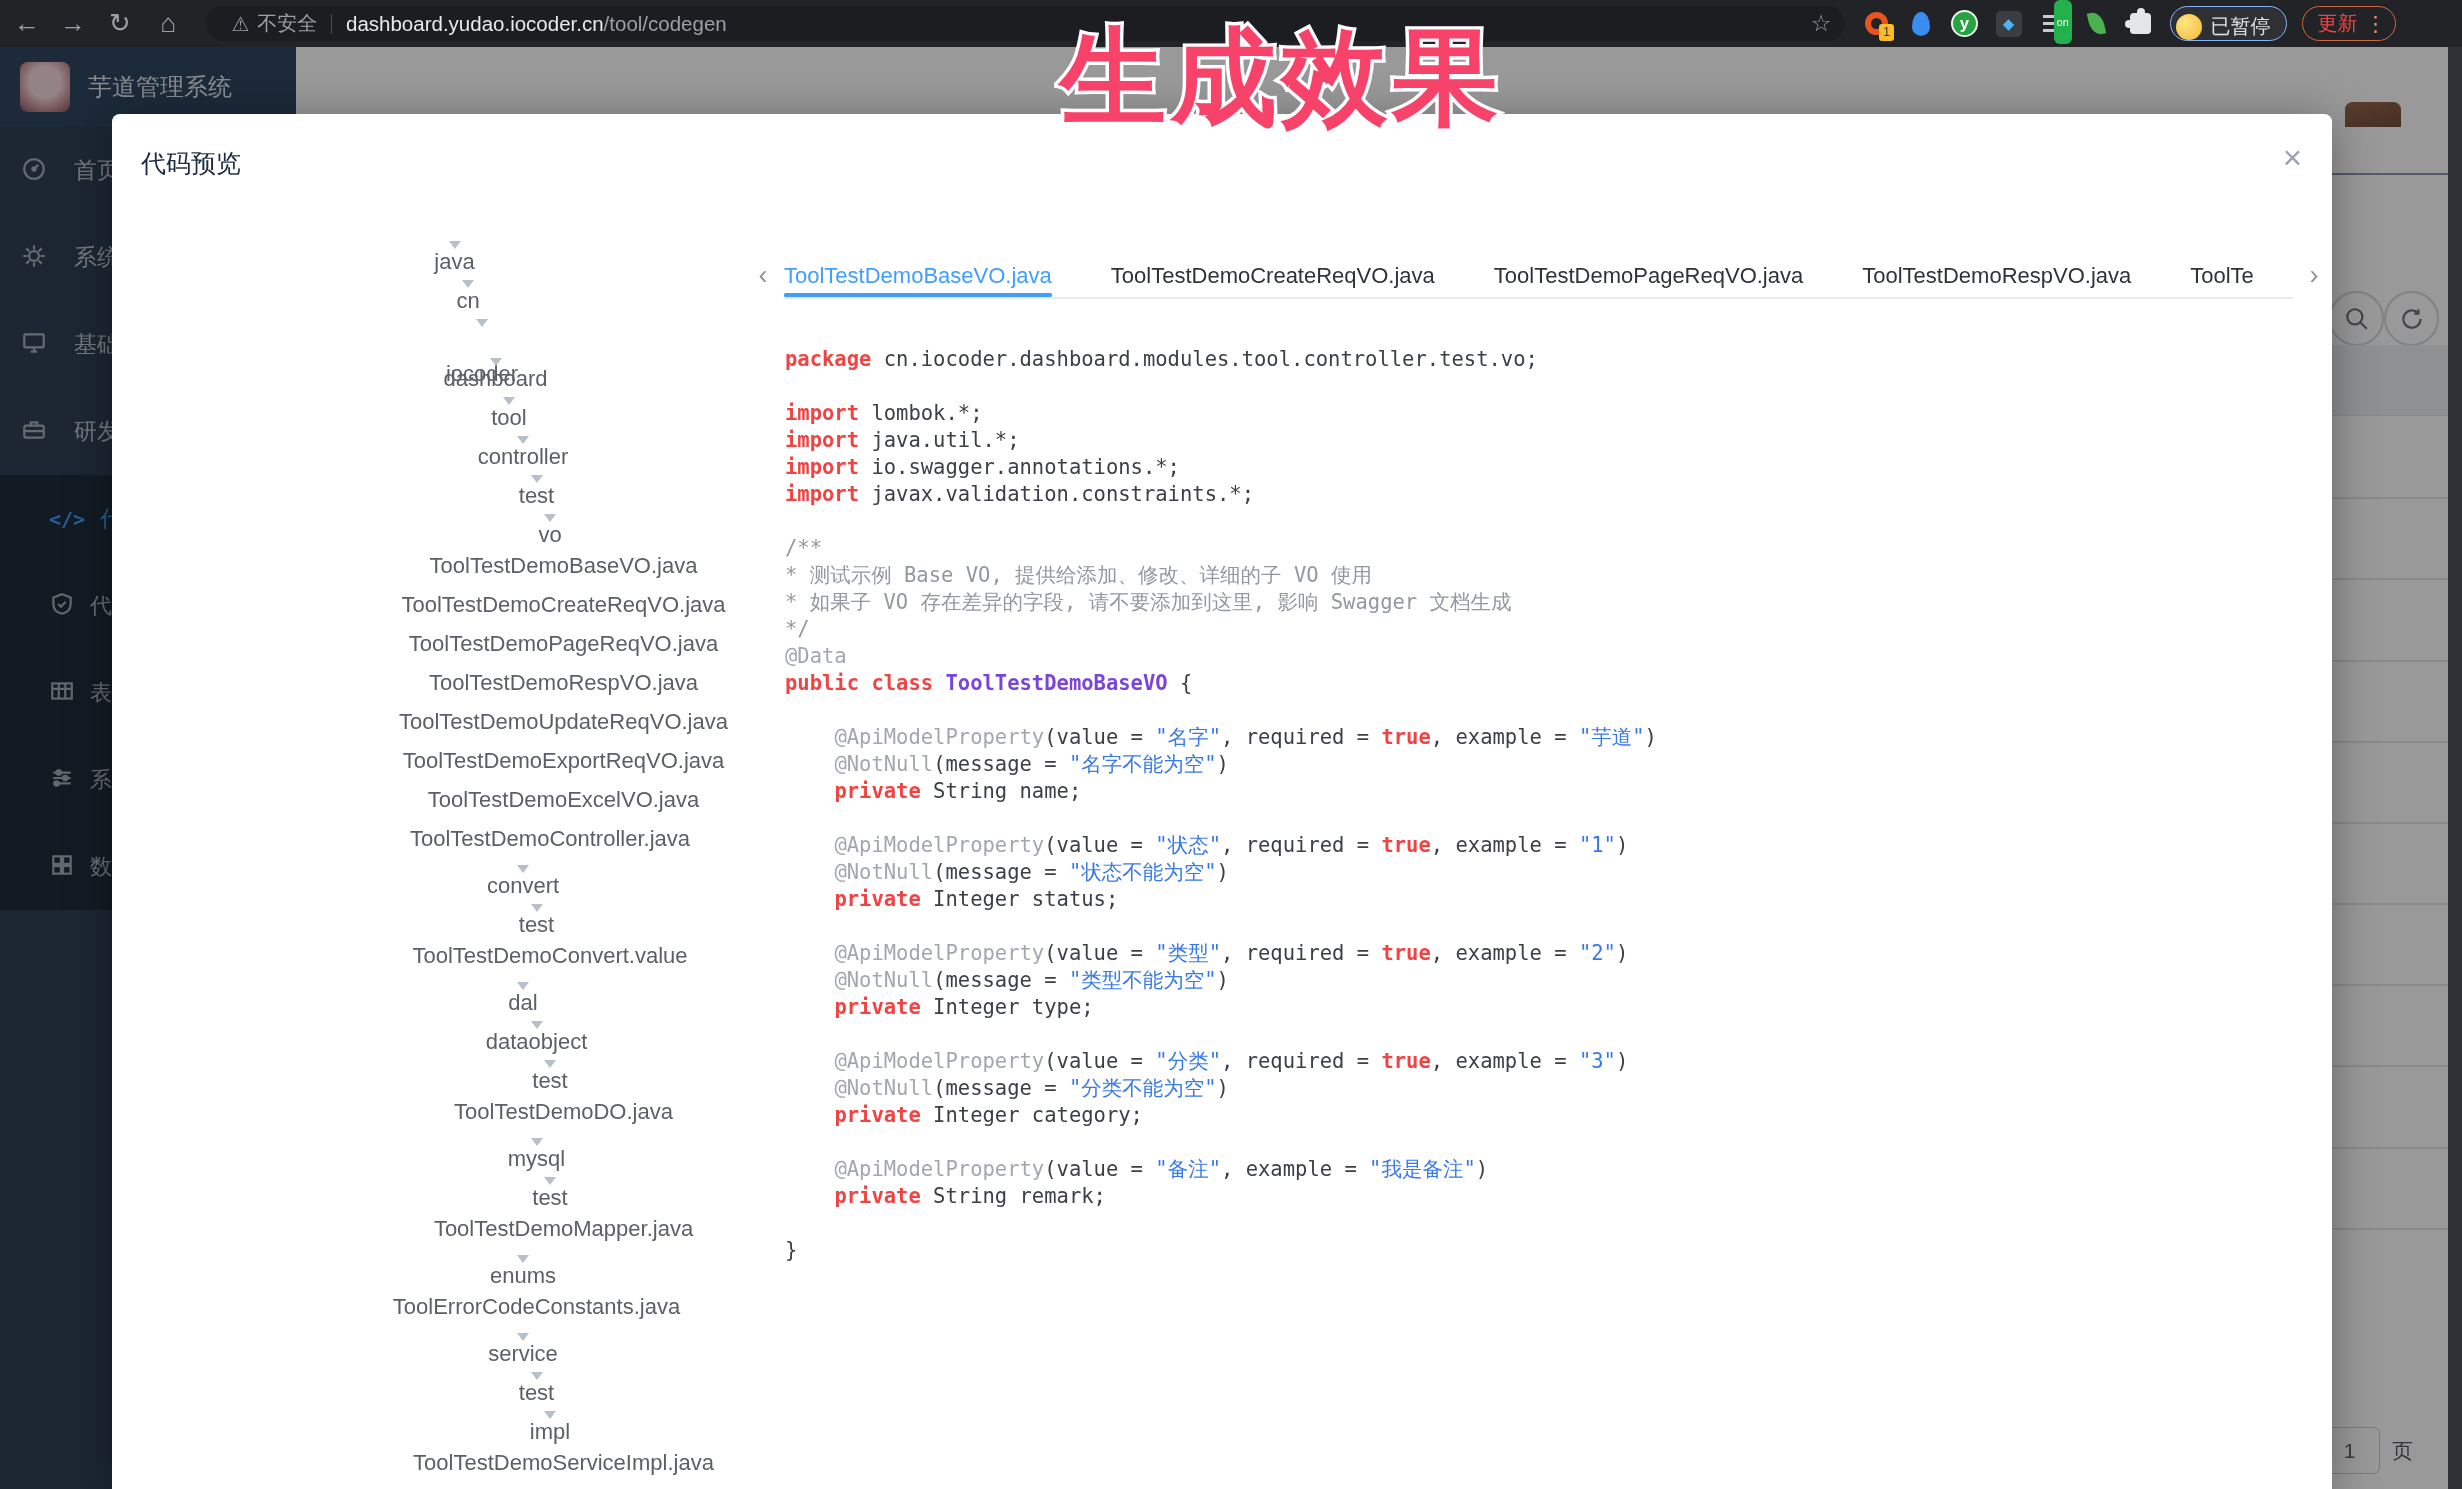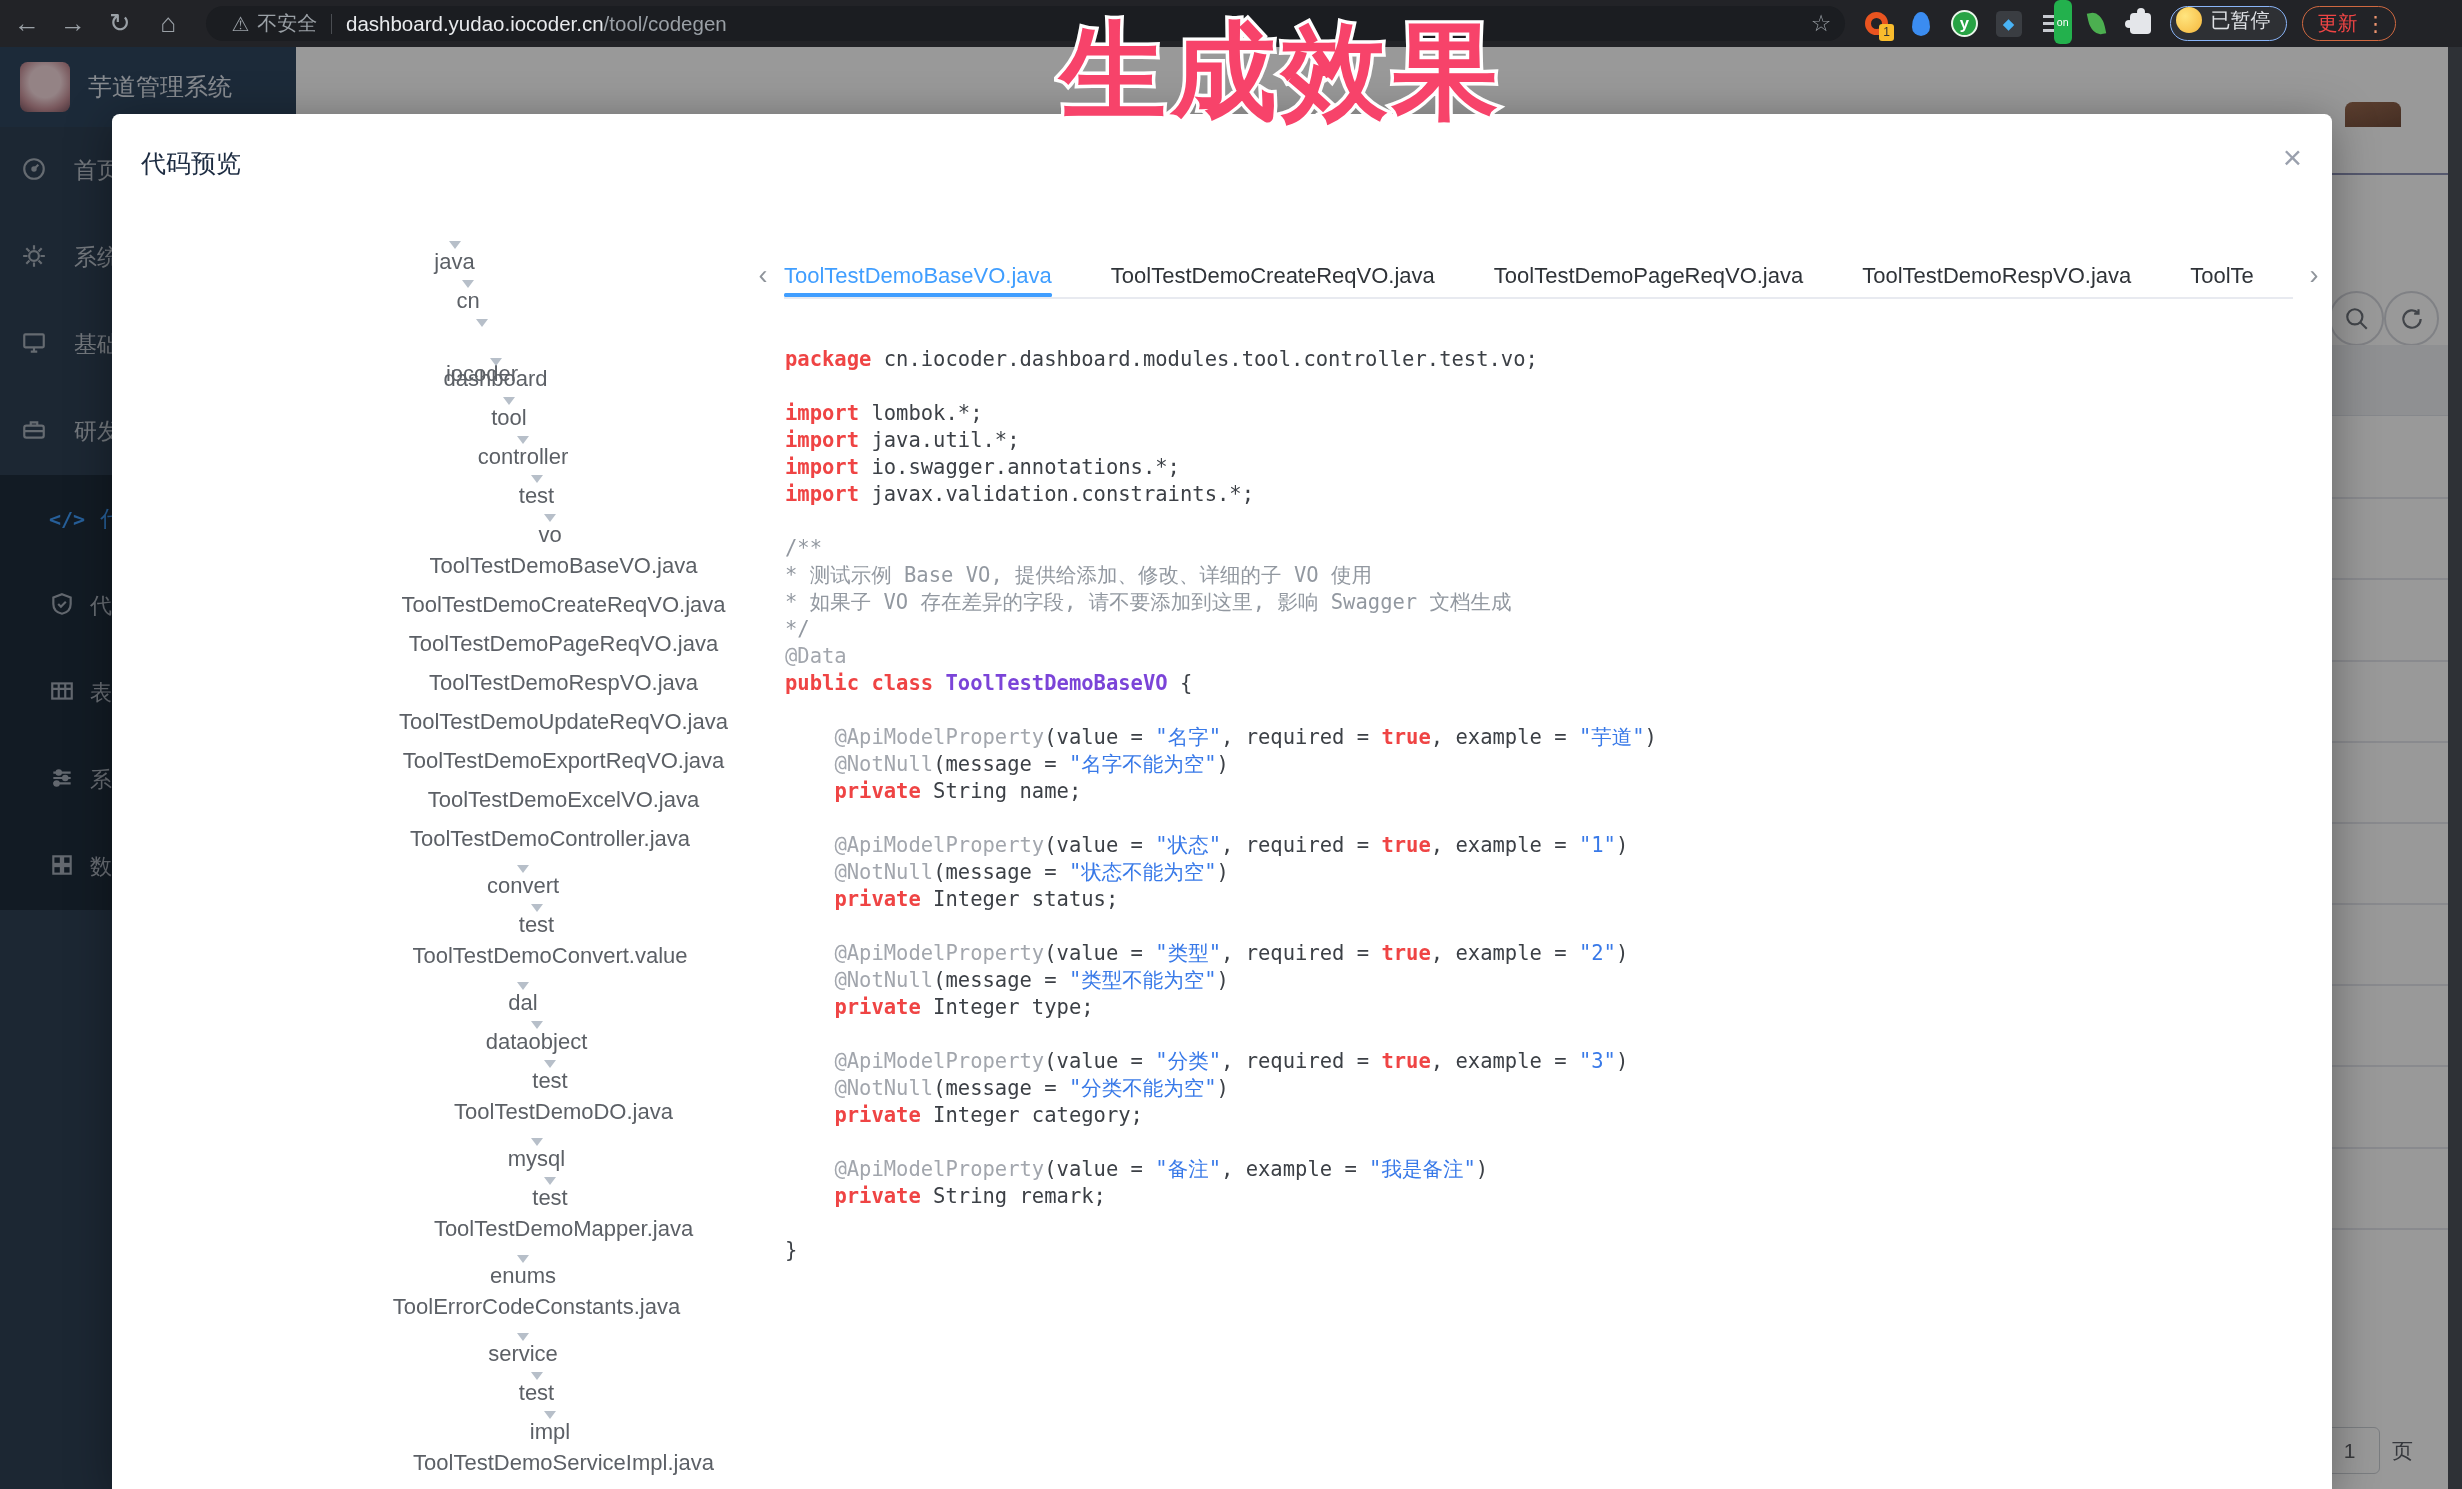--- a/index.html
+++ b/index.html
@@ -23,21 +23,21 @@
   .drop { width:18px; height:24px; background:#3b8cf0; border-radius:50% 50% 50% 50% / 62% 62% 38% 38%; }
   .green-y { width:27px; height:27px; background:#27a344; border:2.3px solid #e8f5e9; border-radius:50%; color:#fff; font-size:16.7px; font-weight:bold; display:flex; align-items:center; justify-content:center; }
   .gem-grid { width:26px; height:26px; background:#3a3d42; border-radius:4.6px; color:#49b3f5; font-size:15px; display:flex; align-items:center; justify-content:center; }
   .list-on { display:flex; flex-direction:column; gap:3.8px; }
   .list-on i { display:block; width:20px; height:3px; background:#c7cad0; }
   .on-badge { position:absolute; right:-4.6px; bottom:-6px; background:#23b14d; color:#fff; font-size:10.6px; border-radius:6px; padding:16px 3px; }
   .sprout { width:15px; height:23px; background:#4caf50; border-radius:0 70% 0 70%; transform:rotate(-12deg); }
   .puzzle { width:21px; height:21px; background:#e4e6ea; border-radius:3.8px; position:relative; }
   .puzzle::before { content:""; position:absolute; top:-5.3px; left:6.8px; width:8.3px; height:8.3px; background:#e4e6ea; border-radius:50%; }
   .puzzle::after { content:""; position:absolute; left:-5.3px; top:6.8px; width:8.3px; height:8.3px; background:#e4e6ea; border-radius:50%; }
-  .profile-chip { height:35px; border:1.5px solid #89b4f8; border-radius:17.4px; background:#2e3034; display:flex; align-items:flex-start; padding:0 15px 0 4.6px; gap:9px; }
+  .profile-chip { height:35px; border:1.5px solid #89b4f8; border-radius:17.4px; background:#2e3034; display:flex; align-items:flex-end; padding:0 15px 0 4.6px; gap:9px; }
   .emoji-face { width:26px; height:26px; border-radius:50%; background:radial-gradient(circle at 35% 35%, #ffe57f, #f6b73c); }
   .profile-chip span { color:#dfe1e5; font-size:20px; }
   .update-btn { height:35px; border:1.5px solid #cf6840; border-radius:17.4px; display:flex; align-items:center; padding:0 9px 0 15px; gap:7.6px; }
   .update-btn span { color:#ef4444; font-size:20px; }
   .update-btn .dots { font-size:21px; letter-spacing:0; }
 
   
   .app-header { position:absolute; left:0; top:47px; width:2462px; height:80px; background:#ffffff; }
   .brand { position:absolute; left:0; top:47px; width:296px; height:80px; background:#2f4660; display:flex; align-items:center; padding-left:20px; z-index:2; }
   .logo { width:50px; height:50px; border-radius:7.6px; background:radial-gradient(circle at 50% 40%, #f7dade 0 40%, #c9929a 70%, #7a5560); }
@@ -102,21 +102,21 @@
   .tab.active::after { content:""; position:absolute; left:0; right:0; bottom:0; height:3.8px; background:#409eff; border-radius:1.5px; }
 
   #code { position:absolute; left:673px; top:232px; right:29px; bottom:0; font-family:"DejaVu Sans Mono","Liberation Mono",monospace; font-size:20.5px; line-height:27px; white-space:pre; color:#3c4046; overflow:hidden; }
   .k { color:#ef4444; font-weight:bold; }
   .m { color:#a2a6ad; }
   .c { color:#9298a0; }
   .s { color:#3879e8; }
   .t { color:#7b44d8; font-weight:bold; }
 
   
-  .annotation { position:absolute; left:1054px; top:0; z-index:200; pointer-events:none; }
+  .annotation { position:absolute; left:1054px; top:6px; z-index:200; pointer-events:none; }
 </style>
 </head>
 <body>
 
 <div class="browser-bar">
   <span class="nav-ic" style="left:6px">←</span>
   <span class="nav-ic" style="left:52px">→</span>
   <span class="nav-ic" style="left:99px">↻</span>
   <span class="nav-ic" style="left:147px">⌂</span>
   <div class="url-pill">

